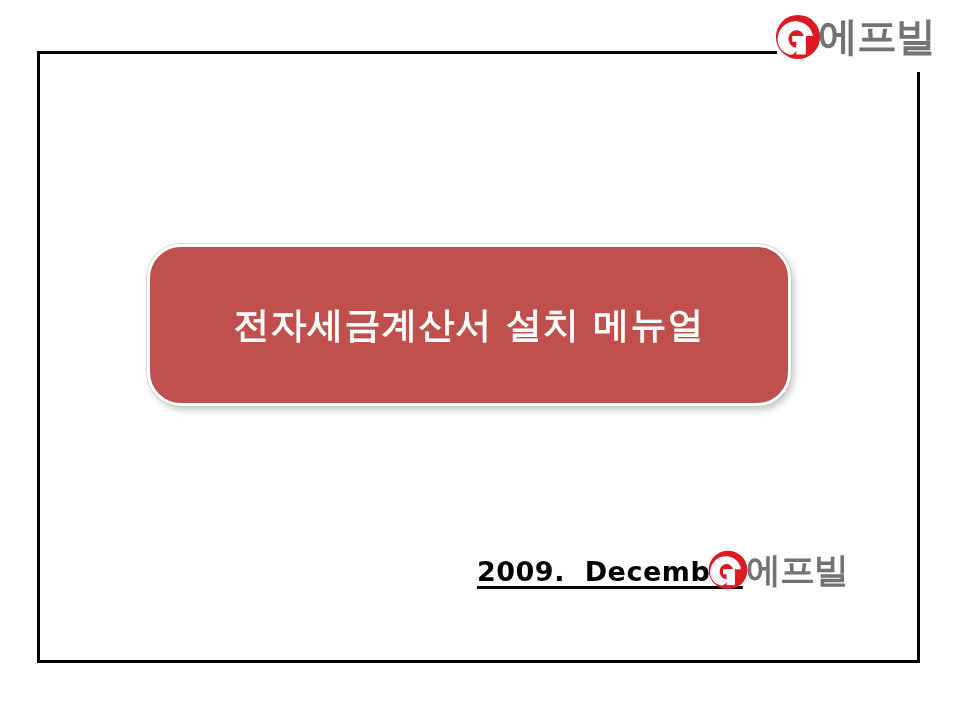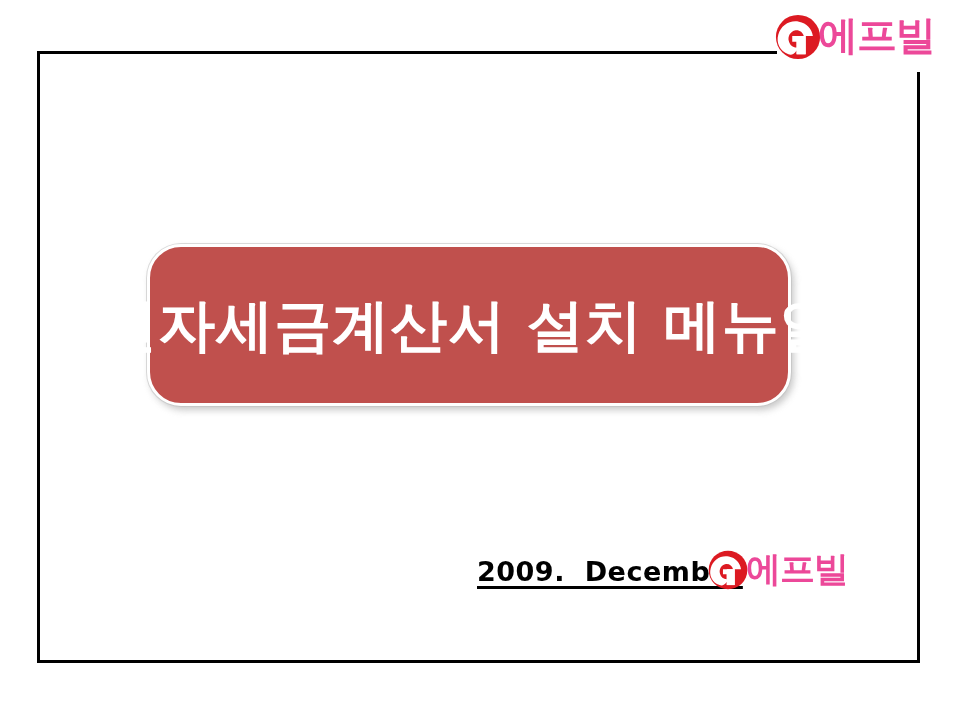--- a/index.html
+++ b/index.html
@@ -71,23 +71,23 @@
     top: 549px;
   }
   .logo-mark {
     display: block;
     flex: 0 0 auto;
   }
   .brand-header .logo-mark { width: 48px; height: 48px; }
   .brand-footer .logo-mark { width: 42px; height: 42px; }
 
   .brand-word {
-    font-family: Liberation Serif, serif;
+    font-family: Liberation Sans, sans-serif;
     font-weight: bold;
-    color: #ec4899;
+    color: #737373;
     letter-spacing: -1px;
     line-height: 1;
   }
   .brand-header .brand-word {
     font-size: 40px;
     margin-left: -4px;
     margin-top: -2px;
   }
   .brand-footer .brand-word {
     font-size: 35px;
@@ -109,21 +109,21 @@
     box-shadow:
       0 0 0 1px rgba(190,190,190,0.55),
       3px 4px 7px rgba(140,140,140,0.48);
     display: flex;
     align-items: center;
     justify-content: center;
   }
   .title-text {
     font-family: "DejaVu Sans", "Liberation Sans", sans-serif;
     font-weight: bold;
-    font-size: 57px;
+    font-size: 36px;
     color: #FFFFFF;
     letter-spacing: 1px;
     line-height: 1;
     white-space: nowrap;
     text-align: center;
   }
 
   
   .date-line {
     position: absolute;

